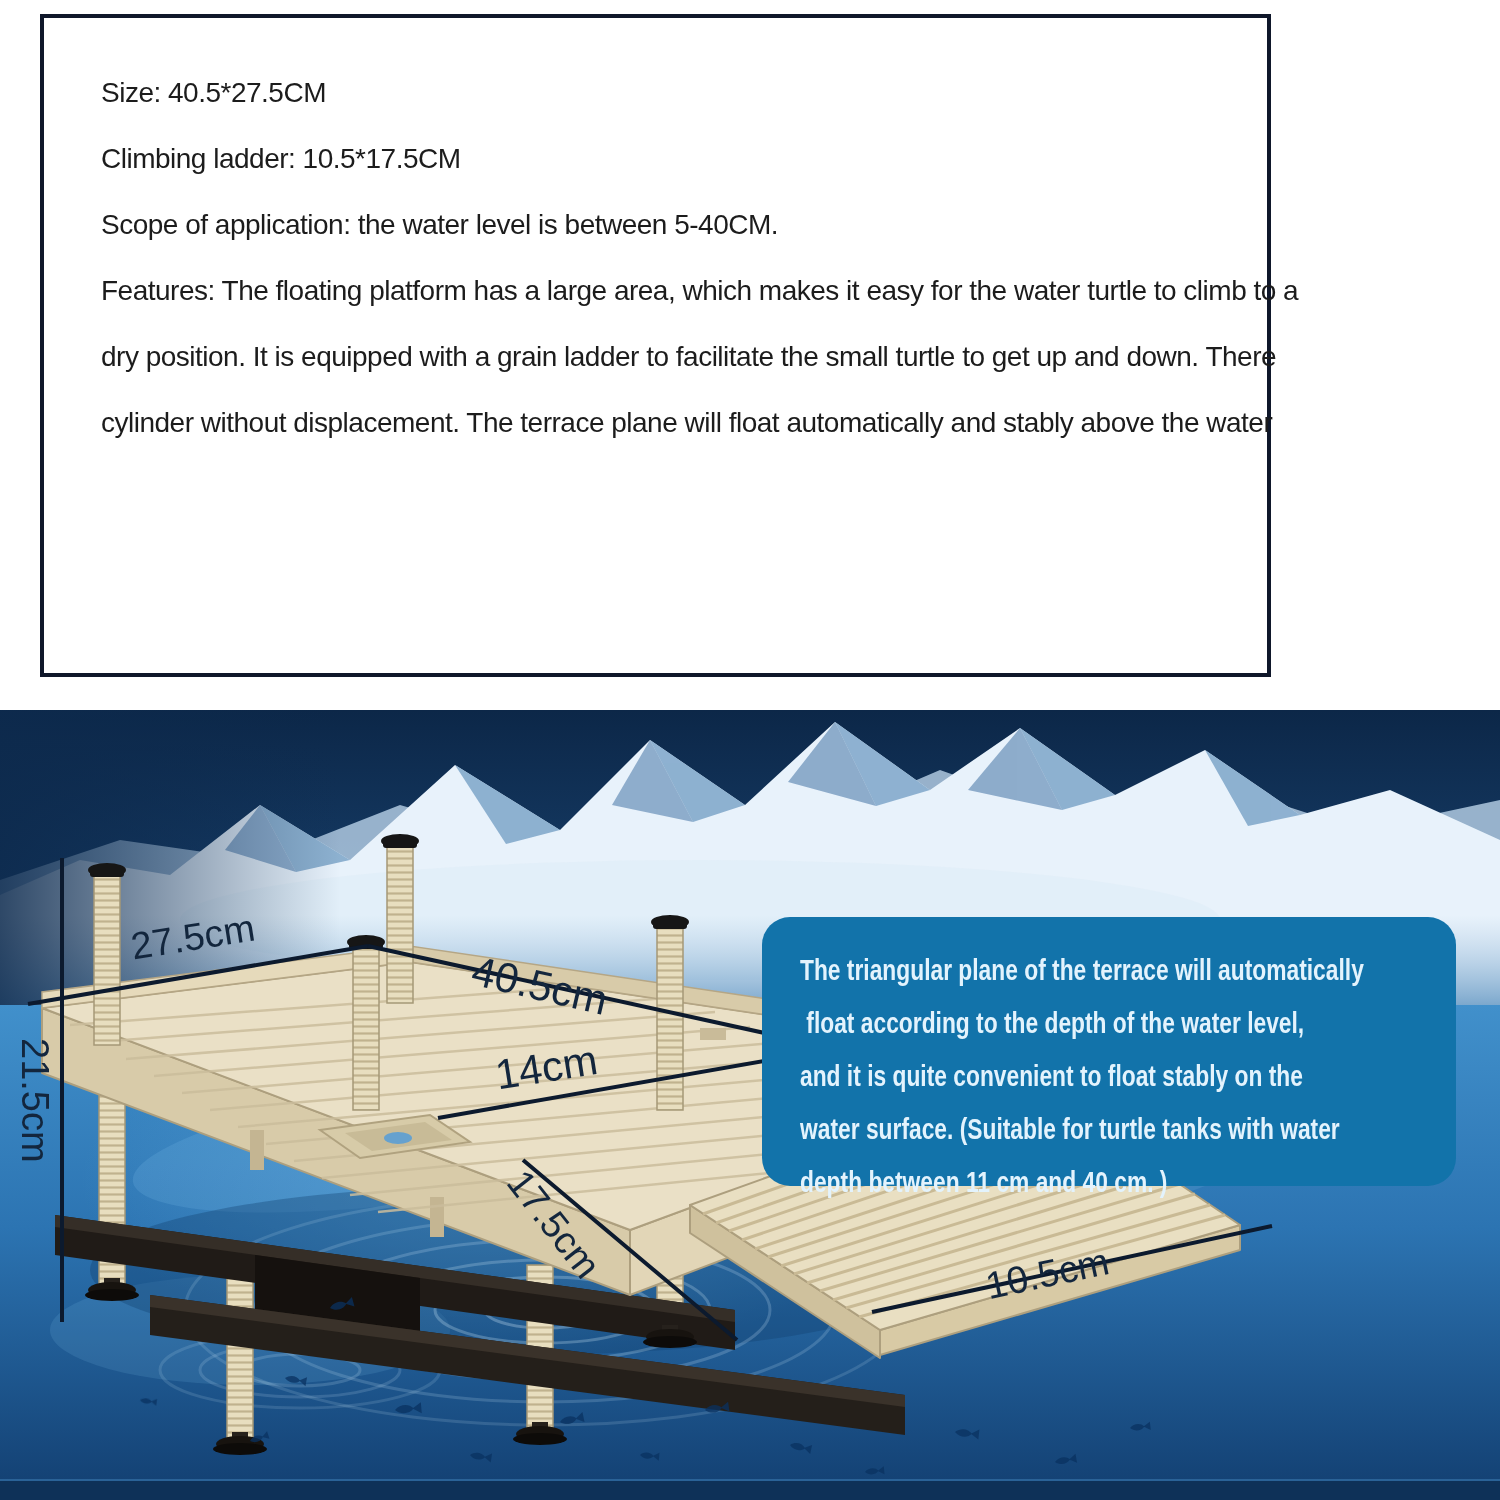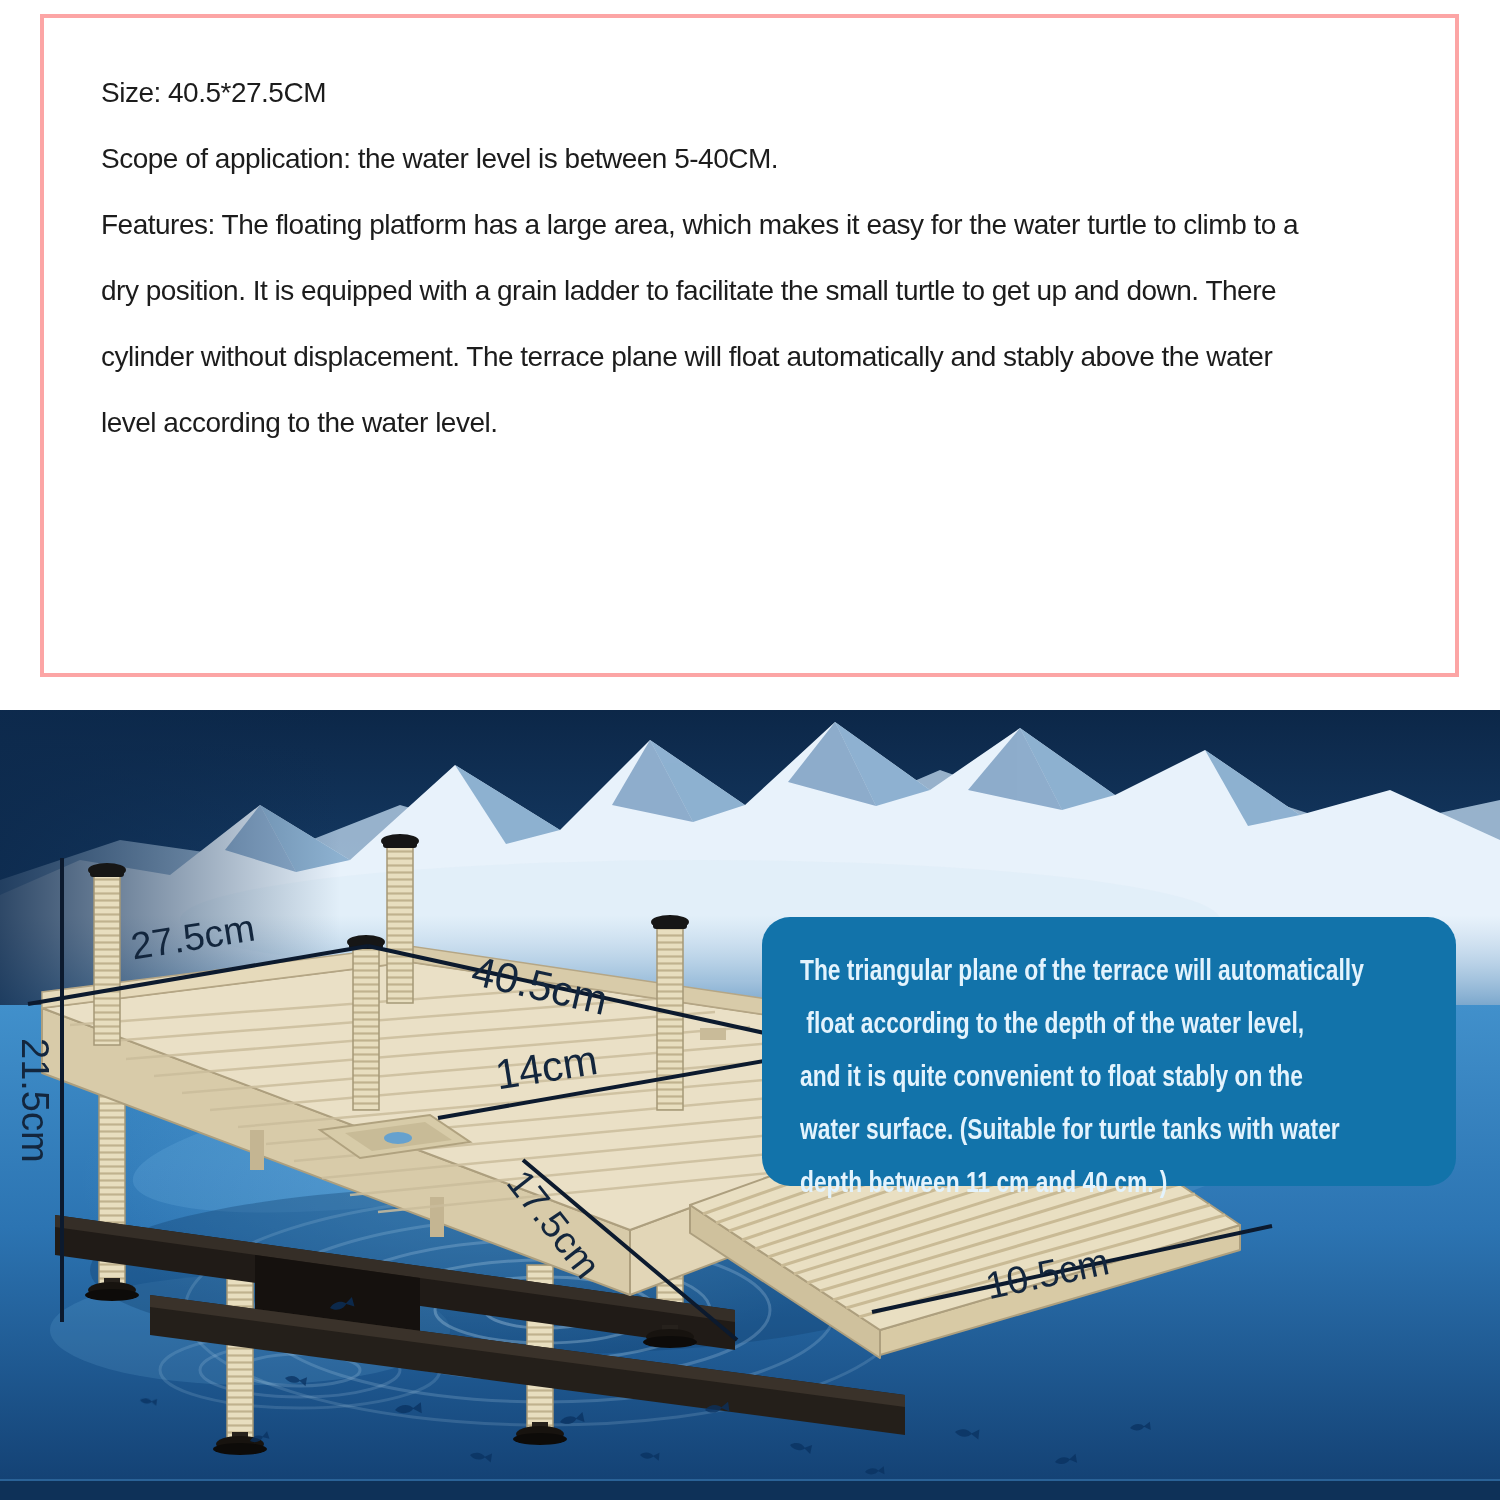--- a/index.html
+++ b/index.html
@@ -1,21 +1,21 @@
 <!DOCTYPE html>
 <html><head>
 <meta charset="utf-8">
 <style>
   html,body{margin:0;padding:0;background:#ffffff;}
   .page{position:relative;width:1500px;height:1500px;background:#ffffff;overflow:hidden;
         font-family:"Liberation Sans", sans-serif;}
 
   
-  .spec-box{position:absolute;left:40px;top:14px;width:1419px;height:663px;
-            border:4px solid #fca5a5;box-sizing:border-box;background:#ffffff;
+  .spec-box{position:absolute;left:40px;top:14px;width:1231px;height:663px;
+            border:4px solid #0f172a;box-sizing:border-box;background:#ffffff;
             padding:42px 20px 0 57px;}
   .spec-line{white-space:pre;font-size:28px;letter-spacing:-0.5px;color:#1c1c1c;
              line-height:66px;height:66px;}
 
   
   .photo{position:absolute;left:0;top:710px;width:1500px;height:790px;overflow:hidden;}
   .photo svg{position:absolute;left:0;top:0;}
 
   .dim-label{position:absolute;color:#13263d;font-size:38px;font-weight:400;
              white-space:pre;transform-origin:0 0;}
@@ -26,25 +26,25 @@
   .ib-line{white-space:pre;font-size:30px;font-weight:700;color:#e3f3fd;
            line-height:53px;height:53px;transform:scaleX(.76);transform-origin:0 50%;}
 </style>
 </head>
 <body>
 
 <div class="page">
 
   <div class="spec-box">
     <div class="spec-line">Size: 40.5*27.5CM</div>
+    <div class="spec-line">Climbing ladder: 10.5*17.5CM</div>
     <div class="spec-line">Scope of application: the water level is between 5-40CM.</div>
     <div class="spec-line">Features: The floating platform has a large area, which makes it easy for the water turtle to climb to a</div>
     <div class="spec-line">dry position. It is equipped with a grain ladder to facilitate the small turtle to get up and down. There</div>
     <div class="spec-line">cylinder without displacement. The terrace plane will float automatically and stably above the water</div>
-    <div class="spec-line">level according to the water level.</div>
   </div>
 
   <div class="photo">
     <svg width="1500" height="790" viewBox="0 0 1500 790">
       <defs>
         <linearGradient id="skyGrad" x1="0" y1="0" x2="0" y2="1">
           <stop offset="0" stop-color="#0c2748"></stop>
             <stop offset="1" stop-color="#1e4e80"></stop>
         </linearGradient>
         <linearGradient id="waterGrad" x1="0" y1="0" x2="0" y2="1">

